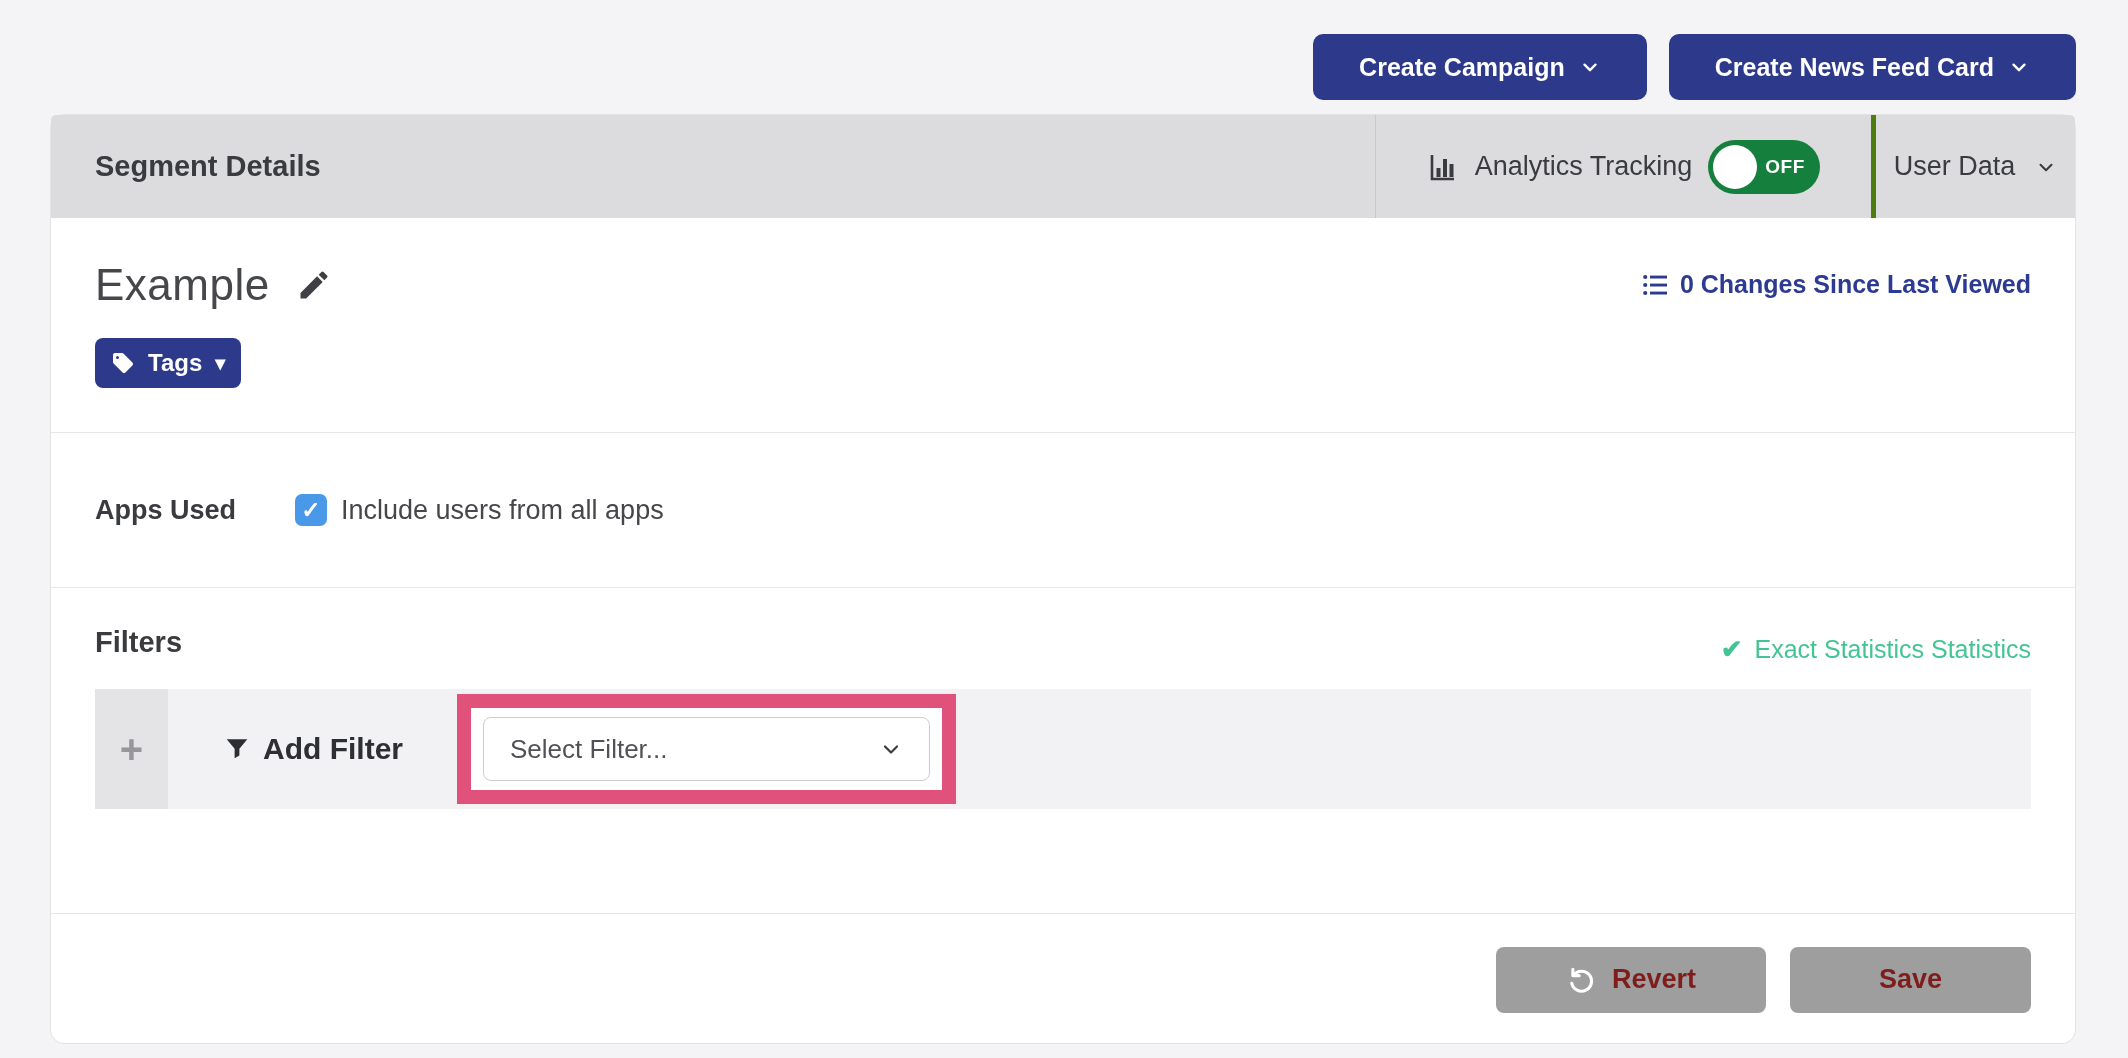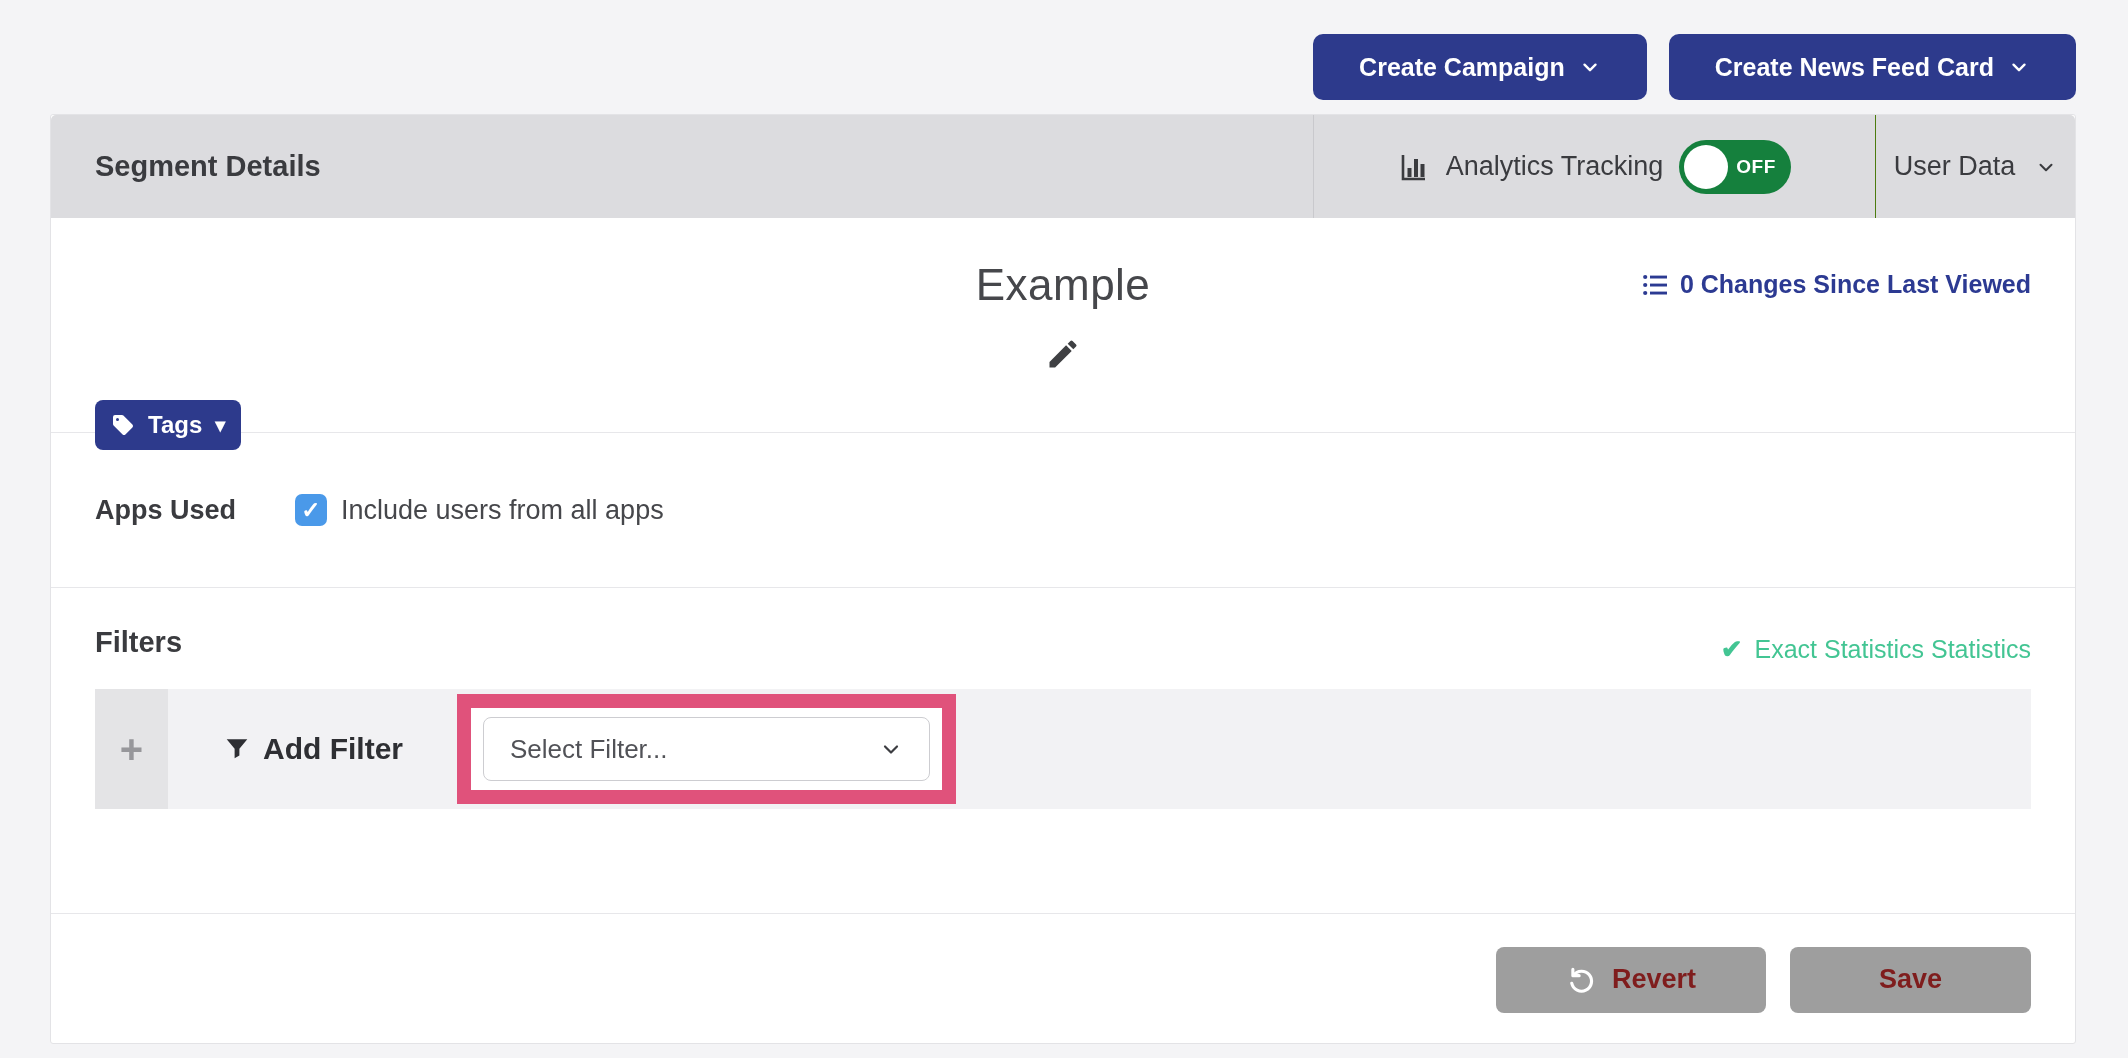--- a/index.html
+++ b/index.html
@@ -39,44 +39,44 @@
 
   
   .card {
     position: absolute;
     left: 50px;
     top: 114px;
     width: 2026px;
     height: 930px;
     background: #ffffff;
     border: 1px solid #e3e3e6;
-    border-radius: 3px;
+    border-radius: 14px;
   }
 
   
   .card-header {
     height: 103px;
     background: #dcdcdf;
     border-radius: 5px 5px 0 0;
     display: flex;
     align-items: stretch;
   }
   .header-title {
     flex: 1;
     display: flex;
     align-items: center;
     padding-left: 44px;
     font-size: 29px;
     font-weight: 700;
     color: #3a3b3f;
   }
   .header-analytics {
-    width: 563px;
+    width: 501px;
     border-left: 1px solid #c9c9cd;
-    border-right: 1px solid #4d7c0f;
+    border-right: 5px solid #4d7c0f;
     display: flex;
     align-items: center;
     justify-content: center;
     gap: 16px;
     font-size: 27px;
     color: #3a3b3f;
     cursor: pointer;
   }
   .header-userdata {
     width: 199px;
@@ -120,21 +120,20 @@
   
   .section-name {
     position: relative;
     height: 214px;
     padding: 42px 44px 0 44px;
   }
   .name-row {
     display: flex;
     align-items: center;
     gap: 26px;
-    flex-direction: column;
   }
   .segment-name {
     font-size: 44px;
     font-weight: 400;
     color: #46474b;
     letter-spacing: 0.5px;
   }
   .pencil-icon { width: 36px; height: 36px; cursor: pointer; }
   .tags-btn {
     margin-top: 28px;

